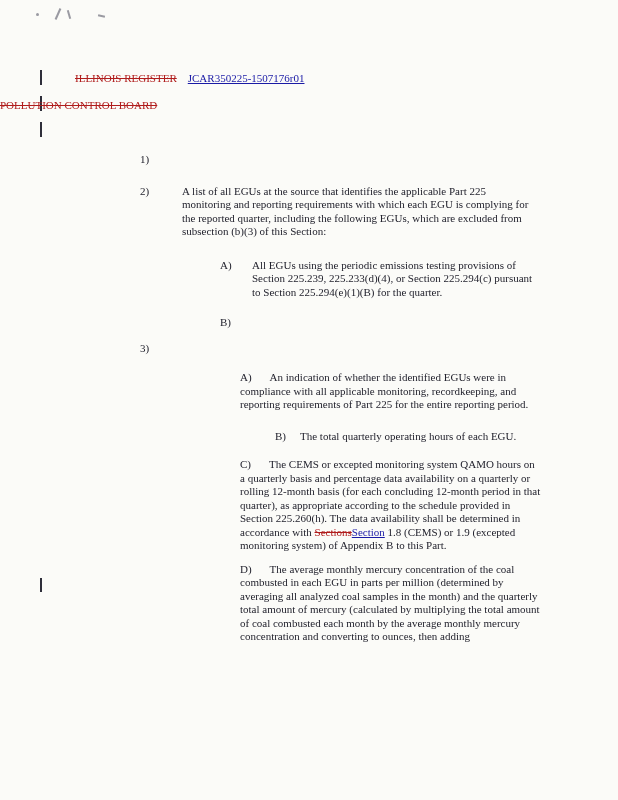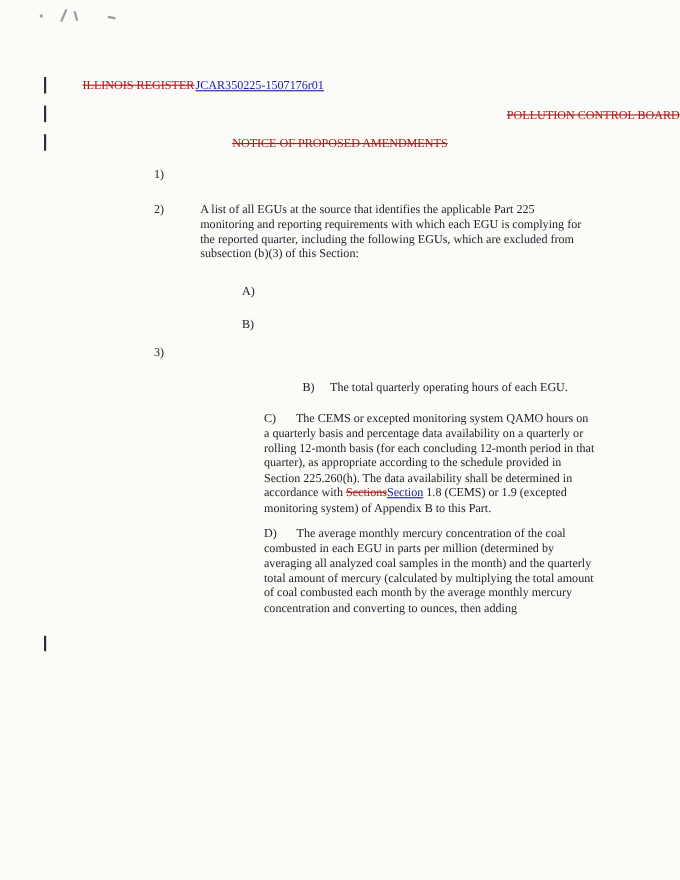--- a/index.html
+++ b/index.html
@@ -23,22 +23,22 @@
 
   
   .pen { position:absolute; background:#9a9aa2; }
   .pen1 { left:36px; top:13px; width:3px; height:3px; border-radius:50%; }
   .pen2 { left:57px; top:8px;  width:2px; height:12px; transform:rotate(24deg); }
   .pen3 { left:68px; top:10px; width:2px; height:9px;  transform:rotate(-16deg); }
   .pen4 { left:98px; top:15px; width:7px; height:2px;  transform:rotate(12deg); }
 
   
   .register-line { position:absolute; left:75px; top:72px; white-space:nowrap; }
-  .register-line .ins { margin-left:1px;text-align:center; }
-  .board-line  { position:absolute; top:99px;  left:0; width:100%; text-align:right; }
+  .register-line .ins { margin-left:11px;text-align:center; }
+  .board-line  { position:absolute; top:99px;  left:0; width:100%; text-align:left; }
   .notice-line { position:absolute; top:125px; left:0; width:100%; text-align:center; }
 
   
   .doc-body { position:absolute; top:148px; left:0; right:0; }
 
   .item { display:flex; }
   .item .label { flex-shrink:0; }
   .lvl1 { margin-left:140px; }
   .lvl1 .label { width:42px; }
   .lvl1 .text  { width:352px; }
@@ -73,45 +73,46 @@
   <div class="pen pen4"></div>
 
   <div class="change-bar" style="top:70px;height:15px;"></div>
   <div class="change-bar" style="top:96px;height:15px;"></div>
   <div class="change-bar" style="top:122px;height:15px;"></div>
   <div class="change-bar" style="top:578px;height:14px;"></div>
 
   <div class="register-line"><span class="del">ILLINOIS REGISTER</span><span class="ins">JCAR350225-1507176r01</span></div>
 
   <div class="board-line del">POLLUTION CONTROL BOARD</div>
-  <div class="notice-line del">NOTICE OF PROPOSED AMENDMENTS</div>
 
   <div class="doc-body">
 
     <div class="item lvl1 mt-i1">
       <span class="label">1)</span>
     </div>
 
     <div class="item lvl1 mt-i2">
       <span class="label">2)</span>
       <span class="text">A list of all EGUs at the source that identifies the applicable Part 225 monitoring and reporting requirements with which each EGU is complying for the reported quarter, including the following EGUs, which are excluded from subsection (b)(3) of this Section:</span>
     </div>
 
     <div class="item lvl2 mt-i2a">
       <span class="label">A)</span>
+      <span class="text">All EGUs using the periodic emissions testing provisions of Section 225.239, 225.233(d)(4), or Section 225.294(c) pursuant to Section 225.294(e)(1)(B) for the quarter.</span>
     </div>
 
     <div class="item lvl2 mt-i2b">
       <span class="label">B)</span>
     </div>
 
     <div class="item lvl1 mt-i3">
       <span class="label">3)</span>
     </div>
 
+    <div class="runin mt-i3a"><span class="rlabel label">A)</span><span>An indication of whether the identified EGUs were in compliance with all applicable monitoring, recordkeeping, and reporting requirements of Part 225 for the entire reporting period.</span></div>
 
     <div class="single mt-i3b"><span class="rlabel label">B)</span><span>The total quarterly operating hours of each EGU.</span></div>
 
     <div class="runin mt-i3c"><span class="rlabel label">C)</span><span>The CEMS or excepted monitoring system QAMO hours on a quarterly basis and percentage data availability on a quarterly or rolling 12-month basis (for each concluding 12-month period in that quarter), as appropriate according to the schedule provided in Section 225.260(h).  The data availability shall be determined in accordance with </span><span class="del">Sections</span><span class="ins">Section</span><span> 1.8 (CEMS) or 1.9 (excepted monitoring system) of Appendix B to this Part.</span></div>
 
     <div class="runin mt-i3d"><span class="rlabel label">D)</span><span>The average monthly mercury concentration of the coal combusted in each EGU in parts per million (determined by averaging all analyzed coal samples in the month) and the quarterly total amount of mercury (calculated by multiplying the total amount of coal combusted each month by the average monthly mercury concentration and converting to ounces, then adding</span></div>
 
   </div>
 </div>
 

